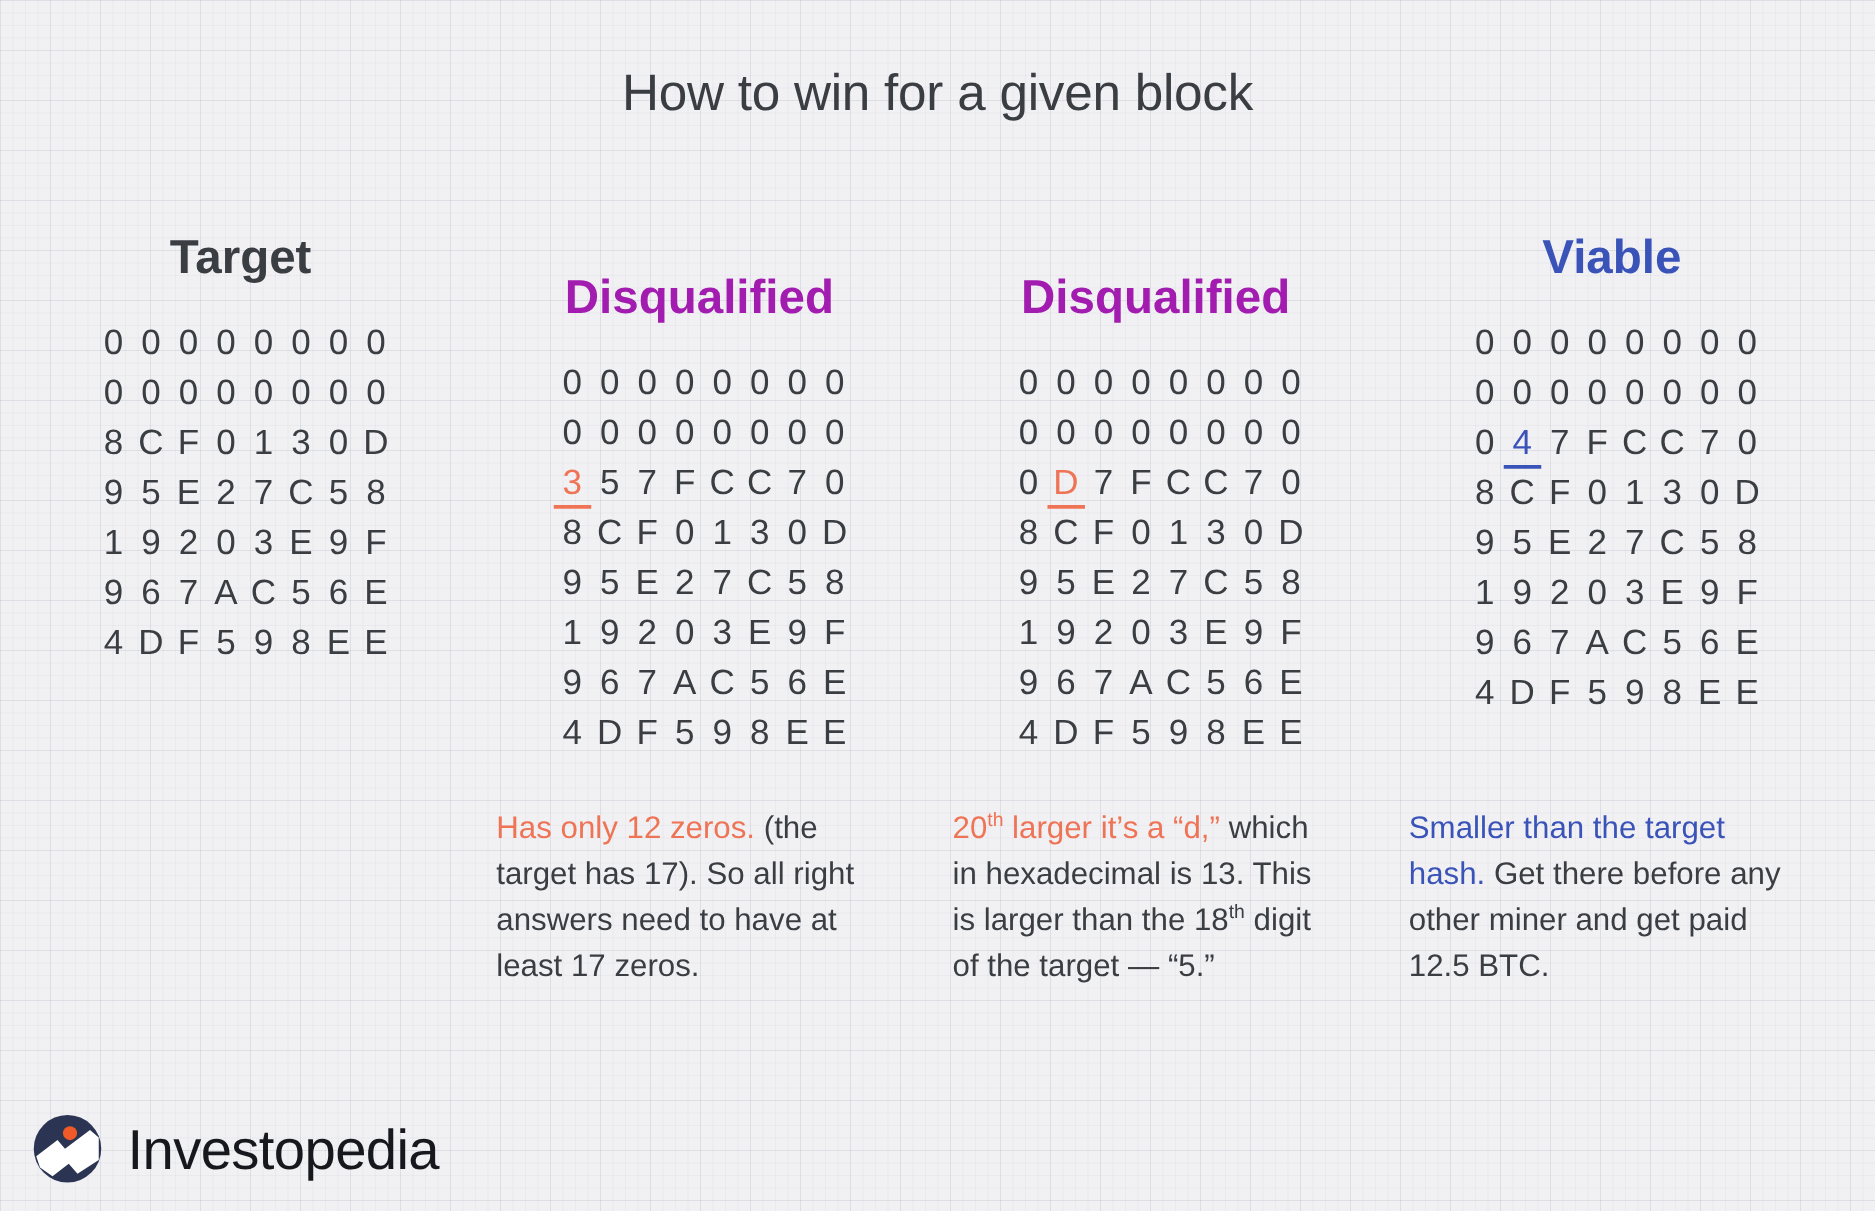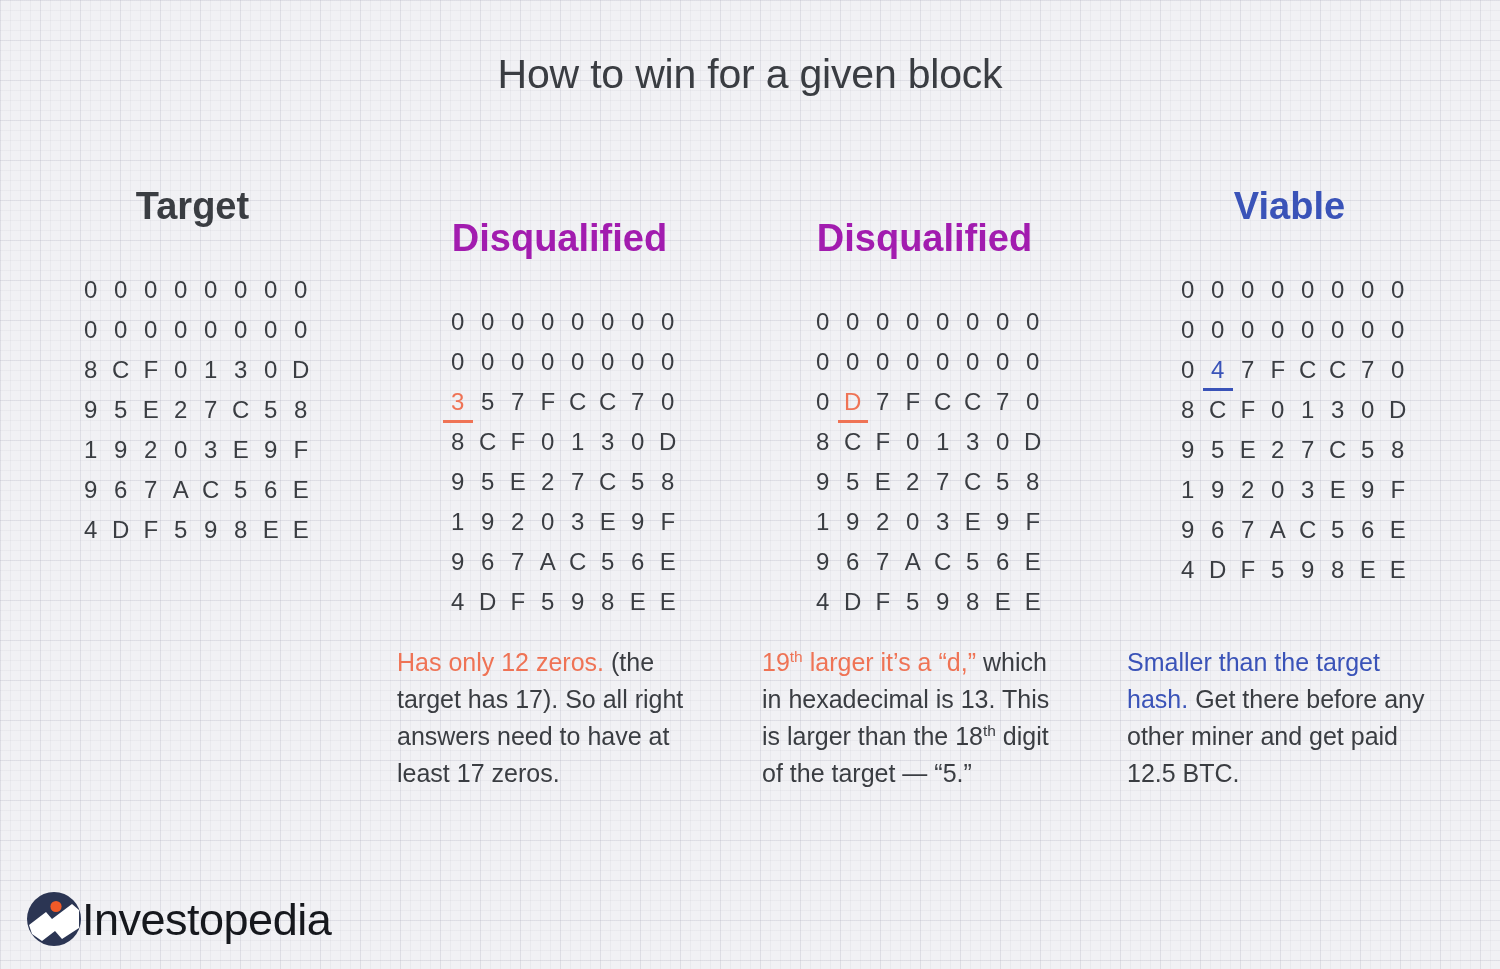--- a/index.html
+++ b/index.html
@@ -74,23 +74,23 @@
     text-align: center;
     line-height: 1.1;
     margin: 0 0 0 0;
     height: 46px;
   }
   .head-neutral { color: #3a3d42; }
   .head-orange  { color: #a21caf; margin-top: 32px; }
   .head-blue    { color: #3a53b8; }
 
   .hash-block {
-    margin-top: 38px;
+    margin-top: 22px;
     padding-left: 66px;
-    font-size: 24px;
+    font-size: 28px;
     letter-spacing: 0.5px;
     color: #3a3d42;
   }
   .hash-row {
     height: 40px;
     line-height: 40px;
     white-space: nowrap;
     font-weight: 400;
   }
   .hash-row .ch {
@@ -132,21 +132,21 @@
     line-height: 0;
   }
 
   
   .logo {
     position: absolute;
     left: 26px;
     bottom: 22px;
     display: flex;
     align-items: center;
-    gap: 0;
+    gap: 20px;
   }
   .logo-mark {
     width: 56px;
     height: 56px;
     flex: 0 0 56px;
   }
   .logo-word {
     font-size: 45px;
     font-weight: 400;
     letter-spacing: -0.5px;
@@ -202,21 +202,21 @@
           <div class="hash-row"><span class="ch">0</span><span class="ch">0</span><span class="ch">0</span><span class="ch">0</span><span class="ch">0</span><span class="ch">0</span><span class="ch">0</span><span class="ch">0</span></div>
           <div class="hash-row"><span class="ch">0</span><span class="ch">0</span><span class="ch">0</span><span class="ch">0</span><span class="ch">0</span><span class="ch">0</span><span class="ch">0</span><span class="ch">0</span></div>
           <div class="hash-row"><span class="ch">0</span><span class="ch mark-orange">D</span><span class="ch">7</span><span class="ch">F</span><span class="ch">C</span><span class="ch">C</span><span class="ch">7</span><span class="ch">0</span></div>
           <div class="hash-row"><span class="ch">8</span><span class="ch">C</span><span class="ch">F</span><span class="ch">0</span><span class="ch">1</span><span class="ch">3</span><span class="ch">0</span><span class="ch">D</span></div>
           <div class="hash-row"><span class="ch">9</span><span class="ch">5</span><span class="ch">E</span><span class="ch">2</span><span class="ch">7</span><span class="ch">C</span><span class="ch">5</span><span class="ch">8</span></div>
           <div class="hash-row"><span class="ch">1</span><span class="ch">9</span><span class="ch">2</span><span class="ch">0</span><span class="ch">3</span><span class="ch">E</span><span class="ch">9</span><span class="ch">F</span></div>
           <div class="hash-row"><span class="ch">9</span><span class="ch">6</span><span class="ch">7</span><span class="ch">A</span><span class="ch">C</span><span class="ch">5</span><span class="ch">6</span><span class="ch">E</span></div>
           <div class="hash-row"><span class="ch">4</span><span class="ch">D</span><span class="ch">F</span><span class="ch">5</span><span class="ch">9</span><span class="ch">8</span><span class="ch">E</span><span class="ch">E</span></div>
         </div>
       <div class="caption">
-        <span class="lead-orange"><span>19</span><sup>th</sup><span> larger it’s a “d,”</span></span>
+        <span class="lead-orange"><span>20</span><sup>th</sup><span> larger it’s a “d,”</span></span>
         <span><span>which in hexadecimal is 13. This is larger than the 18</span><sup>th</sup><span> digit of the target — “5.”</span></span>
       </div>
     </div>
 
     <div class="col col-3">
       <div class="col-head head-blue">Viable</div>
       <div class="hash-block">
           <div class="hash-row"><span class="ch">0</span><span class="ch">0</span><span class="ch">0</span><span class="ch">0</span><span class="ch">0</span><span class="ch">0</span><span class="ch">0</span><span class="ch">0</span></div>
           <div class="hash-row"><span class="ch">0</span><span class="ch">0</span><span class="ch">0</span><span class="ch">0</span><span class="ch">0</span><span class="ch">0</span><span class="ch">0</span><span class="ch">0</span></div>
           <div class="hash-row"><span class="ch">0</span><span class="ch mark-blue">4</span><span class="ch">7</span><span class="ch">F</span><span class="ch">C</span><span class="ch">C</span><span class="ch">7</span><span class="ch">0</span></div>

